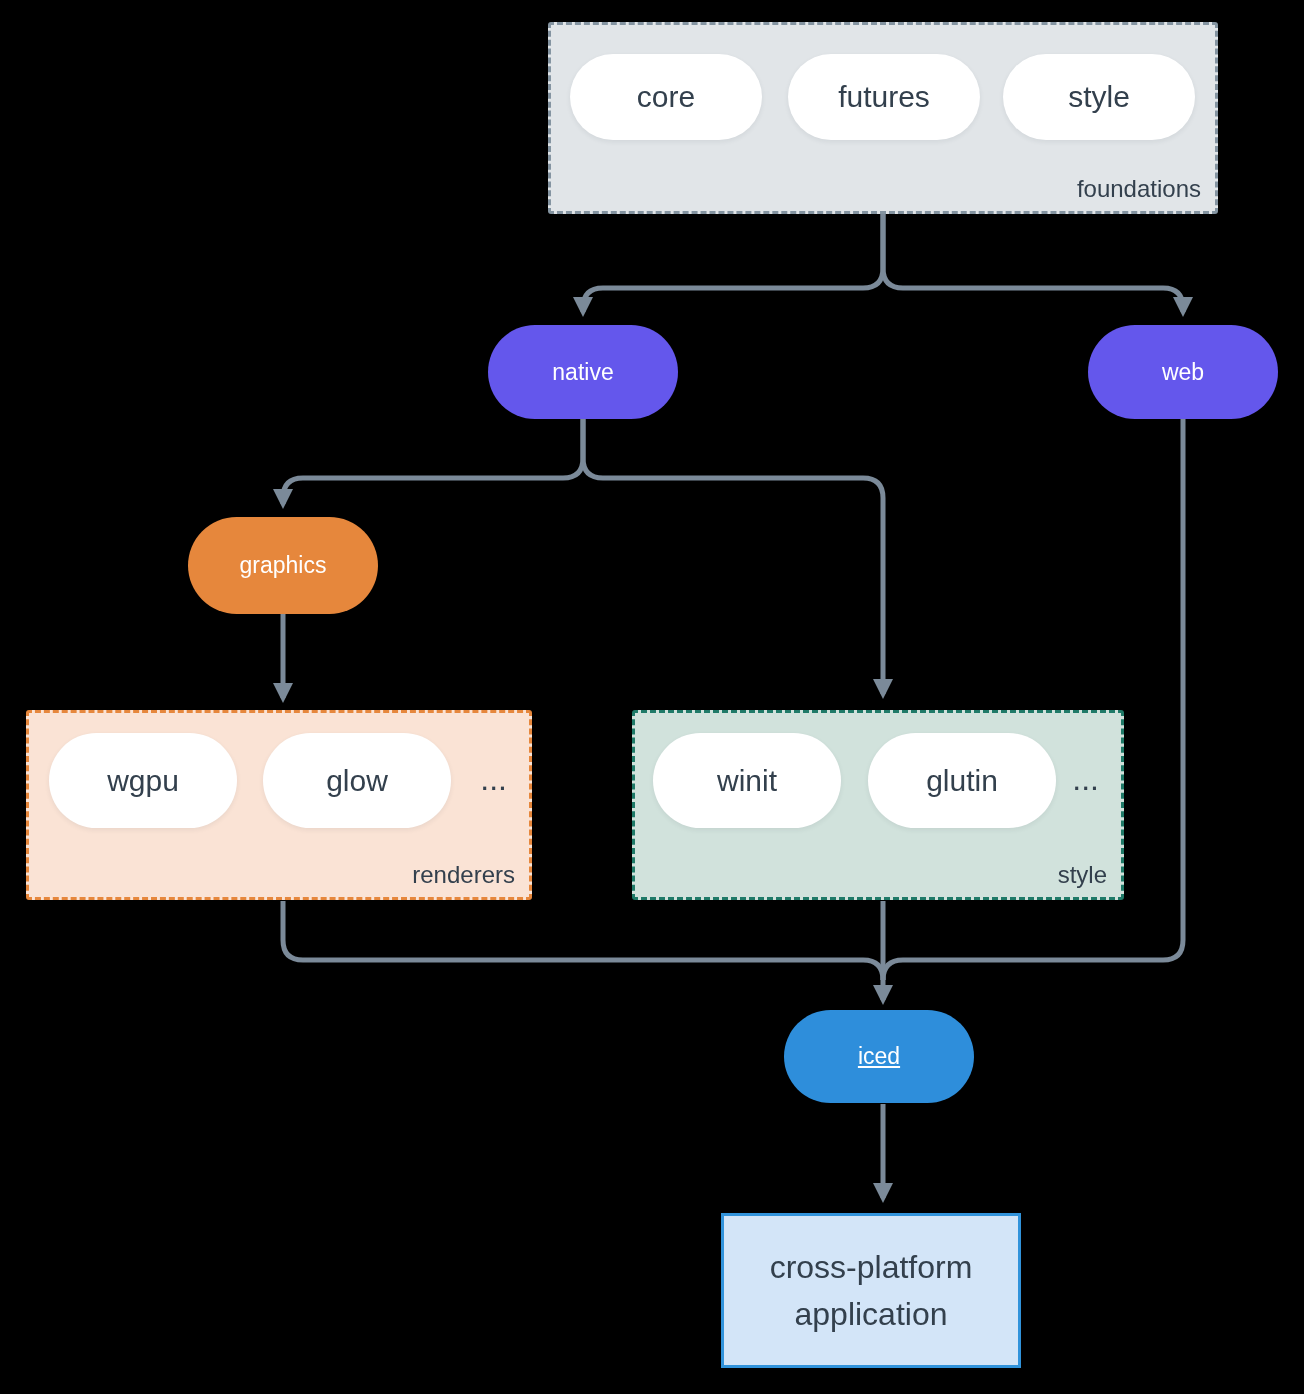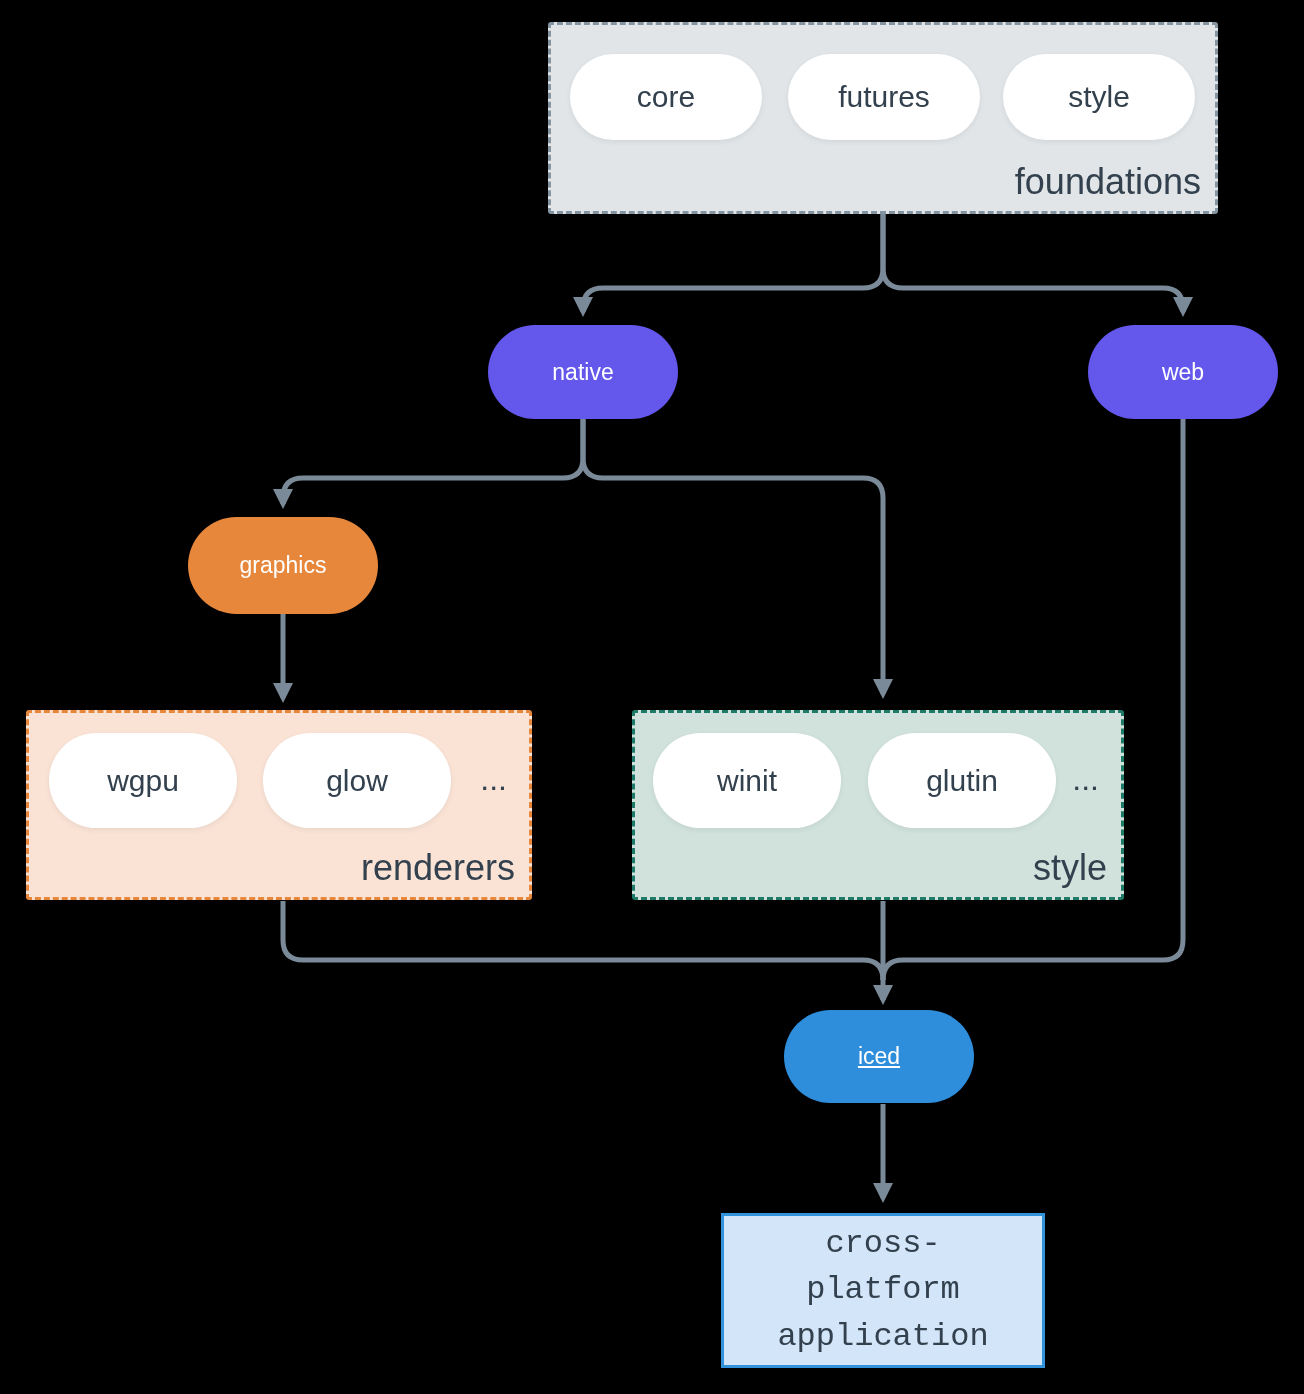--- a/index.html
+++ b/index.html
@@ -47,21 +47,21 @@
     border: 3px dashed var(--orange, #e6873c);
   }
   .group-box.shells {
     left: 632px; top: 710px; width: 492px; height: 190px;
     background: var(--shells_fill, #d1e2dc);
     border: 3px dashed var(--shells_border, #1f7a68);
   }
   .group-label {
     position: absolute;
     right: 14px; bottom: 8px;
-    font-size: 36px;
+    font-size: 24px;
     color: var(--dark_text, #33404d);
   }
   .white-pill {
     position: absolute;
     background: #ffffff;
     border-radius: 48px;
     display: flex;
     align-items: center;
     justify-content: center;
     font-size: 30px;
@@ -95,33 +95,32 @@
     color: #ffffff;
     font-size: 23px;
   }
   .node-pill.native  { left: 488px;  top: 325px; width: 190px; height: 94px; background: var(--purple, #6457ec); }
   .node-pill.web     { left: 1088px; top: 325px; width: 190px; height: 94px; background: var(--purple, #6457ec); }
   .node-pill.graphics{ left: 188px;  top: 517px; width: 190px; height: 97px; background: var(--orange, #e6873c); }
   .node-pill.iced    { left: 784px;  top: 1010px; width: 190px; height: 93px; background: var(--blue, #2e8edb); text-decoration: underline; }
 
   .app-box {
     position: absolute;
-    left: 721px; top: 1213px; width: 324px; height: 155px;
+    left: 721px; top: 1213px; width: 300px; height: 155px;
     box-sizing: border-box;
     background: var(--app_fill, #d3e5f8);
     border: 3px solid var(--app_border, #3193db);
     display: flex;
     align-items: center;
     justify-content: center;
     text-align: center;
     font-size: 32px;
     line-height: 1.45;
     color: var(--dark_text, #33404d);
     padding: 4px 34px;
-    font-family: Liberation Mono, monospace;
   }
 </style>
 </head>
 <body>
 
 <div class="canvas">
 
   <svg class="edges" viewBox="0 0 1304 1394" aria-hidden="true">
     <defs>
       <marker id="ah" viewBox="0 0 10 10" refX="7.5" refY="5" markerWidth="4" markerHeight="4" orient="auto" markerUnits="strokeWidth">

